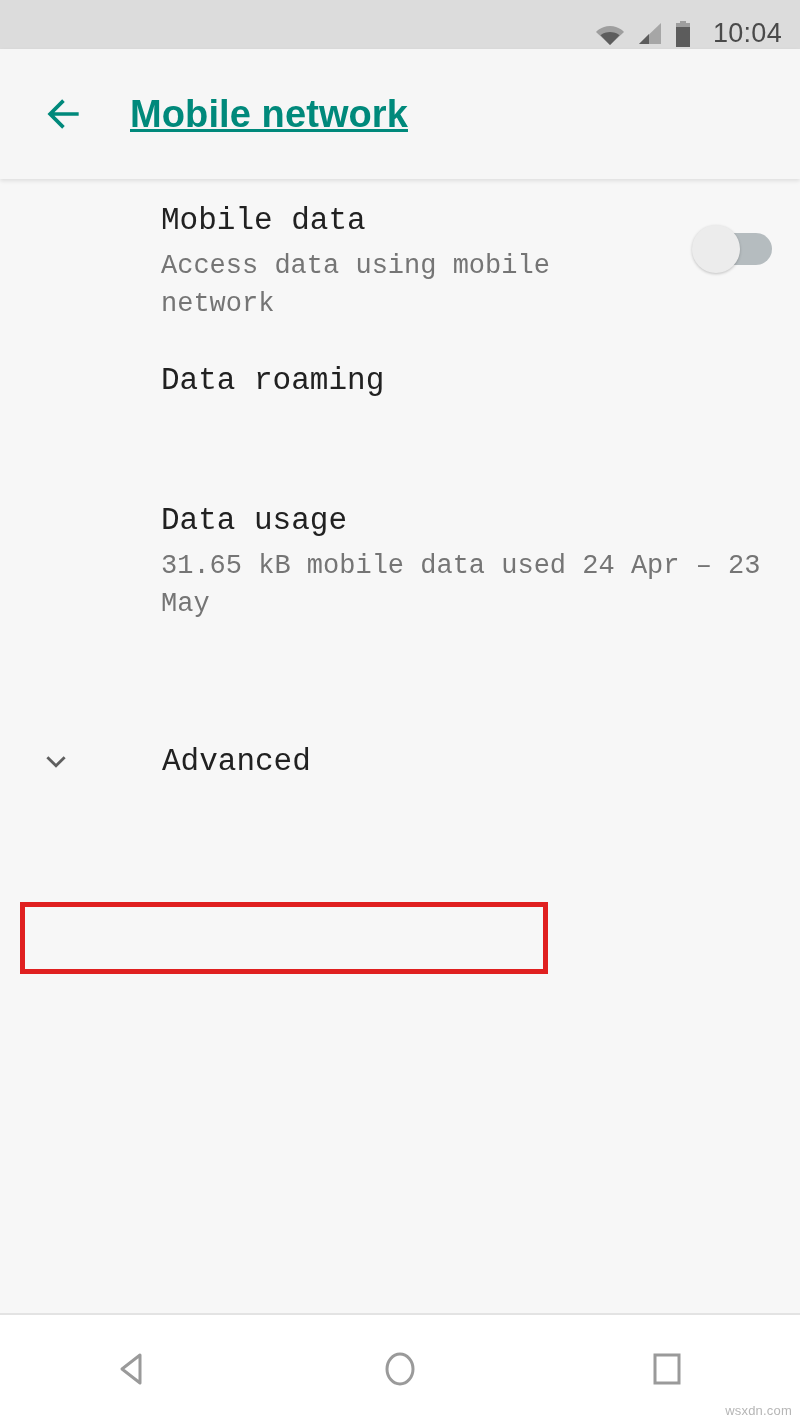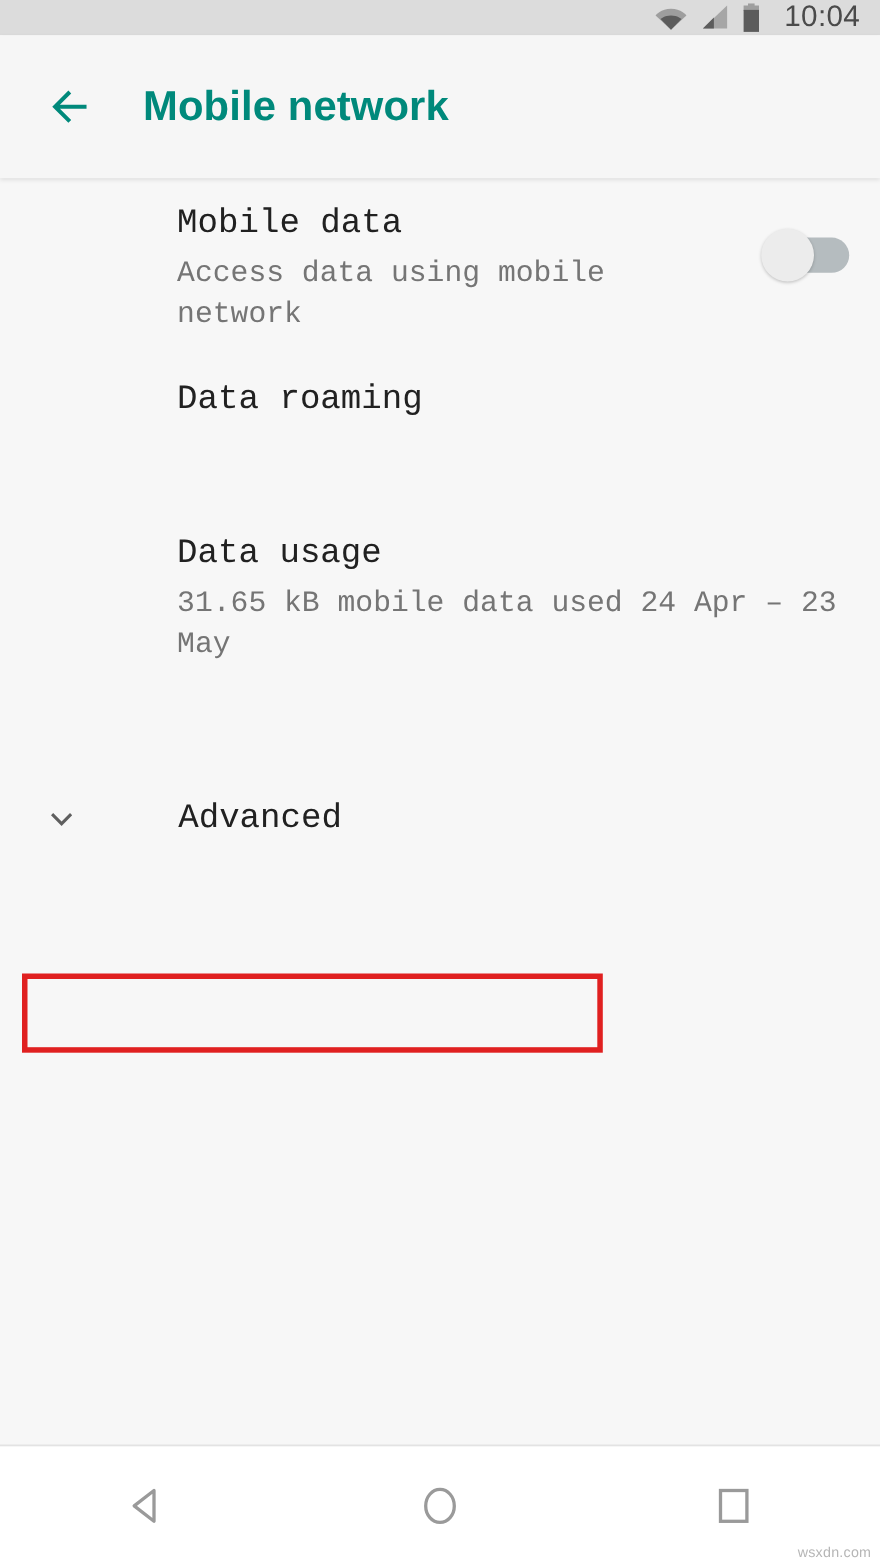--- a/index.html
+++ b/index.html
@@ -18,24 +18,24 @@
     width: 800px;
     height: 1422px;
     position: relative;
     display: flex;
     flex-direction: column;
     background: #f7f7f7;
   }
 
   
   .status-bar {
-    height: 32px;
+    height: 49px;
     background: #dcdcdc;
     display: flex;
-    align-items: flex-start;
+    align-items: flex-end;
     justify-content: flex-end;
     padding-right: 18px;
     box-sizing: border-box;
     flex: 0 0 auto;
   }
   .status-icons {
     display: flex;
     align-items: center;
     gap: 12px;
   }
@@ -70,20 +70,21 @@
     justify-content: center;
     cursor: pointer;
   }
   .back-btn svg { width: 44px; height: 44px; display: block; }
   .app-title {
     margin-left: 34px;
     font-size: 38px;
     font-weight: bold;
     color: #00897b;
     letter-spacing: 0.1px;
+    text-decoration: underline;
   }
 
   
   .content {
     flex: 1 1 auto;
     background: #f7f7f7;
     position: relative;
     overflow: hidden;
     font-family: Liberation Mono, monospace;
   }

